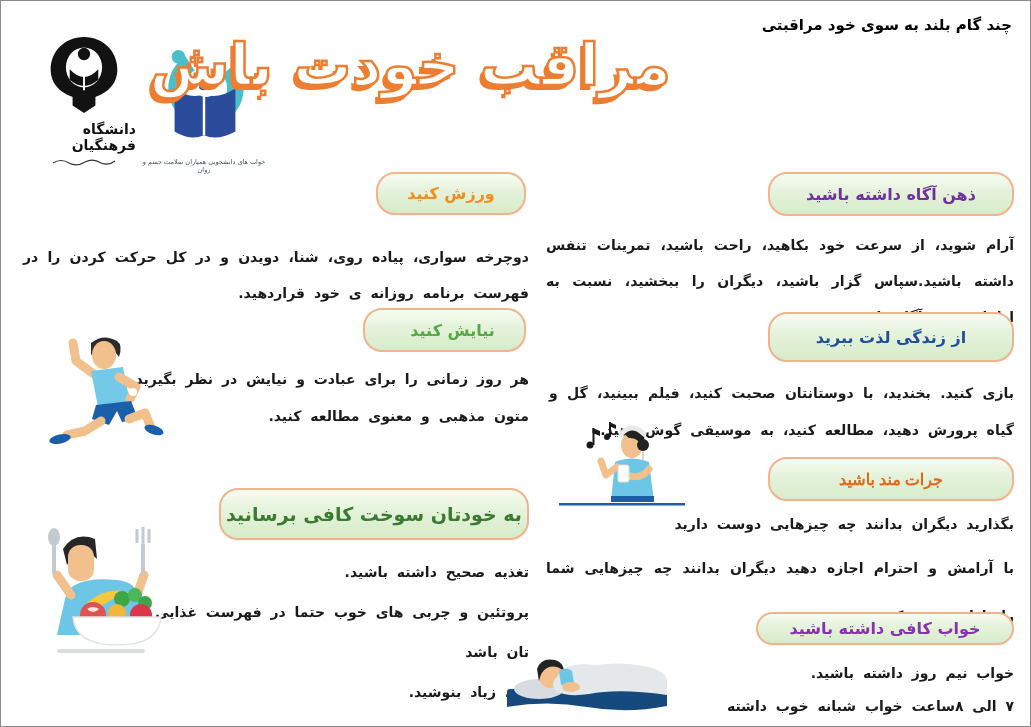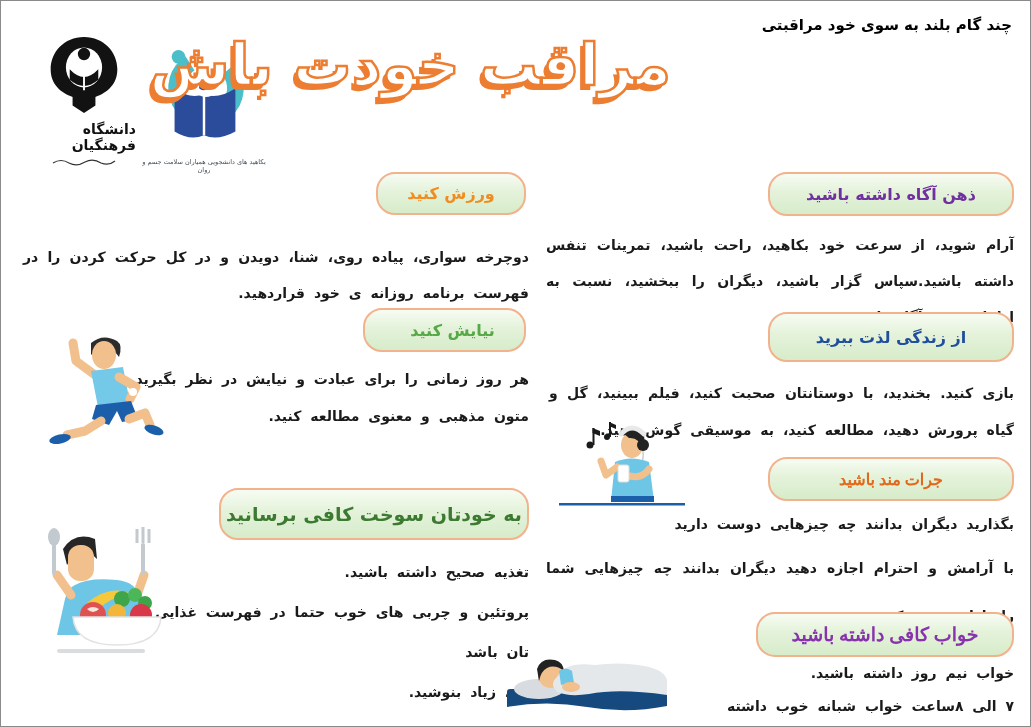--- a/index.html
+++ b/index.html
@@ -26,21 +26,21 @@
   .badge { position:absolute; display:flex; align-items:center; justify-content:center;
            background:linear-gradient(180deg,#F7FCF3 0%,#E4F2DA 45%,#D7ECCA 100%);
            border:2px solid #F2B28C; border-radius:19px; font-weight:bold;
            font-size:16px; direction:rtl; }
   .badge-exercise  { left:375px; top:171px; width:150px; height:43px; }
   .badge-prayer    { left:362px; top:307px; width:163px; height:44px; }
   .badge-nutrition { left:218px; top:487px; width:310px; height:52px; font-size:19px; }
   .badge-mindful   { left:767px; top:171px; width:246px; height:44px; }
   .badge-enjoy     { left:767px; top:311px; width:246px; height:50px; }
   .badge-courage   { left:767px; top:456px; width:246px; height:44px;font-family:Liberation Serif, serif; }
-  .badge-sleep     { left:755px; top:611px; width:258px; height:45px; font-size:19px;font-family:Liberation Serif, serif; }
+  .badge-sleep     { left:755px; top:611px; width:258px; height:33px; font-size:16px; }
 
   .body-text { position:absolute; font-size:14px; font-weight:bold; color:#1a1a1a;
                direction:rtl; word-spacing:4px; }
   .just { text-align:justify; }
   .rt   { text-align:right; }
 
   .exercise-body  { left:22px;  top:238px; width:506px; line-height:36px; }
   .prayer-lines   { left:22px;  top:360px; width:506px; line-height:37px; }
   .nutrition-lines{ left:150px; top:551px; width:378px; line-height:40px; }
   .mindful-body   { left:545px; top:226px; width:468px; line-height:36px; }
@@ -78,21 +78,21 @@
 
   <div class="logo logo-assoc">
     <svg width="118" height="104" viewBox="0 0 120 106">
       <circle cx="62" cy="42" r="30" fill="none" stroke="#4BBFC9" stroke-width="17" stroke-dasharray="145 45" transform="rotate(-40 62 42)"></circle>
       <circle cx="34" cy="10" r="7" fill="#4BBFC9"></circle>
       <path d="M30 42 L30 86 Q46 96 60 90 Q74 96 92 86 L92 42 Q74 54 60 48 Q46 54 30 42 Z" fill="#2B4B9B"></path>
       <path d="M60 48 L60 90" stroke="#ffffff" stroke-width="2.5"></path>
       <circle cx="62" cy="38" r="13" fill="#ffffff"></circle>
       <path d="M56 30 Q67 28 66 40 Q60 47 55 42 Z" fill="#2B4B9B"></path>
     </svg>
-    <div class="logo-caption">بکاهید های دانشجویی همیاران سلامت جسم و روان</div>
+    <div class="logo-caption">خواب های دانشجویی همیاران سلامت جسم و روان</div>
   </div>
 
   <h1 class="main-title">مراقب خودت باش</h1>
 
   <div class="badge badge-exercise">
     <span style="color: rgb(240, 140, 33);">ورزش کنید</span>
   </div>
   <p class="body-text exercise-body just">دوچرخه سواری، پیاده روی، شنا، دویدن و در کل حرکت کردن را در فهرست برنامه روزانه ی خود قراردهید.</p>
 
   <div class="badge badge-prayer">

